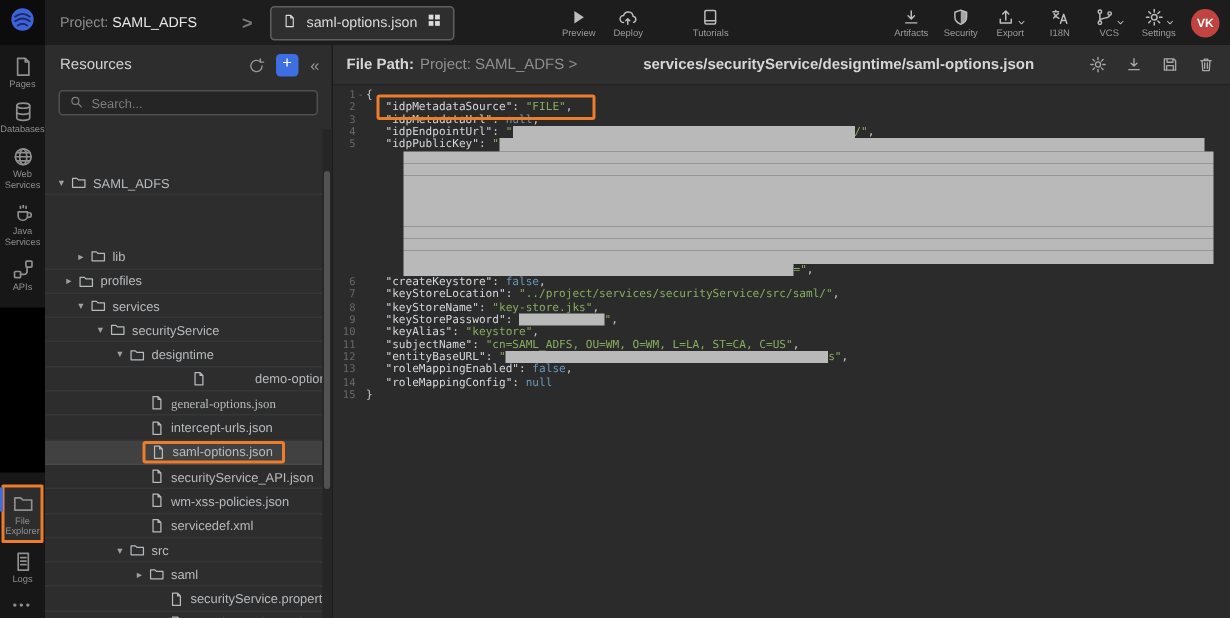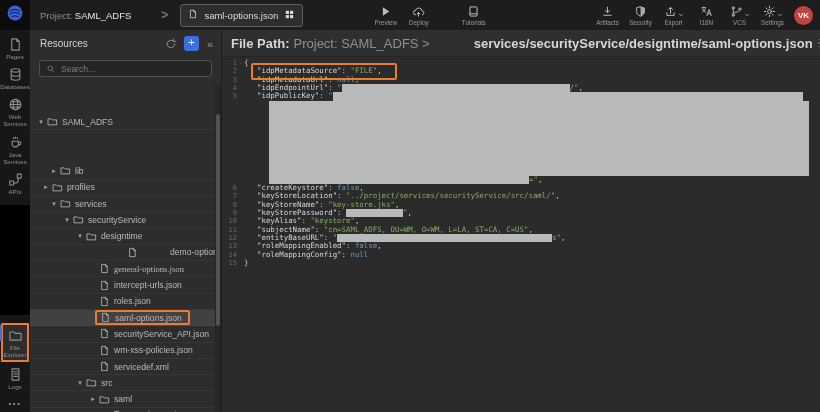--- a/index.html
+++ b/index.html
@@ -56,21 +56,21 @@
   .trow .icn { margin:0 4px 0 1px; display:flex; }
   .hl-box { display:inline-flex; align-items:center; border:2px solid #ED7D2B; border-radius:2px;
             padding:0 6px 0 2px; margin-left:-3px; height:15px; }
   .hl-box .icn { margin:0 4px 0 1px; }
   .panel-sb { position:absolute; top:56px; right:0; width:6px; bottom:0; background:#262626; }
   .panel-sb .thumb { position:absolute; top:28px; left:1px; width:4px; height:212px; background:#525252; border-radius:2px; }
 
   
   .editor { flex:1; display:flex; flex-direction:column; background:#2b2b2b; min-width:0; }
   .ed-head { height:27px; background:#2f2f2f; border-bottom:1px solid #242424; display:flex; align-items:center;
-             padding:0 10px 0 9px; font-size:13px; gap:4px; white-space:nowrap; }
+             padding:0 10px 0 9px; font-size:10px; gap:4px; white-space:nowrap; }
   .fp-label { color:#d6d6d6; font-weight:bold; }
   .fp-prefix { color:#8f8f8f; }
   .fp-path { color:#d6d6d6; font-weight:bold;margin-left:40px; }
   .ed-icons { margin-left:auto; display:flex; gap:12px; color:#a8a8a8; align-items:center; }
   .ed-icons .icn { cursor:pointer; display:flex; }
 
   .code { flex:1; font-family:"DejaVu Sans Mono", monospace; font-size:7.4px; line-height:8.33px;
           padding-top:2px; position:relative; overflow:hidden; }
   .cl { height:8.33px; display:flex; white-space:pre; }
   .ln { flex:0 0 15px; width:15px; text-align:right; color:#686868; font-size:7px; }
@@ -410,29 +410,20 @@
           </div>
           <div class="trow" style="padding-left: 58px;">
             <span class="twisty"></span>
             <span class="icn">
               <svg width="11" height="11" viewBox="0 0 16 16" fill="none" stroke="currentColor" stroke-width="1.2" stroke-linecap="round" stroke-linejoin="round">
                 <path d="M4.4 2 h4.9 L12 4.8 V14 H4.4 Z M9.3 2 V4.8 H12"></path>
               </svg>
             </span>
             <span>intercept-urls.json</span>
           </div>
-          <div class="trow" style="padding-left: 58px;">
-            <span class="twisty"></span>
-            <span class="icn">
-              <svg width="11" height="11" viewBox="0 0 16 16" fill="none" stroke="currentColor" stroke-width="1.2" stroke-linecap="round" stroke-linejoin="round">
-                <path d="M4.4 2 h4.9 L12 4.8 V14 H4.4 Z M9.3 2 V4.8 H12"></path>
-              </svg>
-            </span>
-            <span>roles.json</span>
-          </div>
           <div class="trow sel" style="padding-left: 58px;">
             <span class="twisty"></span>
             <span class="hl-box">
               <span class="icn">
                 <svg width="11" height="11" viewBox="0 0 16 16" fill="none" stroke="currentColor" stroke-width="1.2" stroke-linecap="round" stroke-linejoin="round">
                   <path d="M4.4 2 h4.9 L12 4.8 V14 H4.4 Z M9.3 2 V4.8 H12"></path>
                 </svg>
               </span>
               <span>saml-options.json</span>
             </span>

